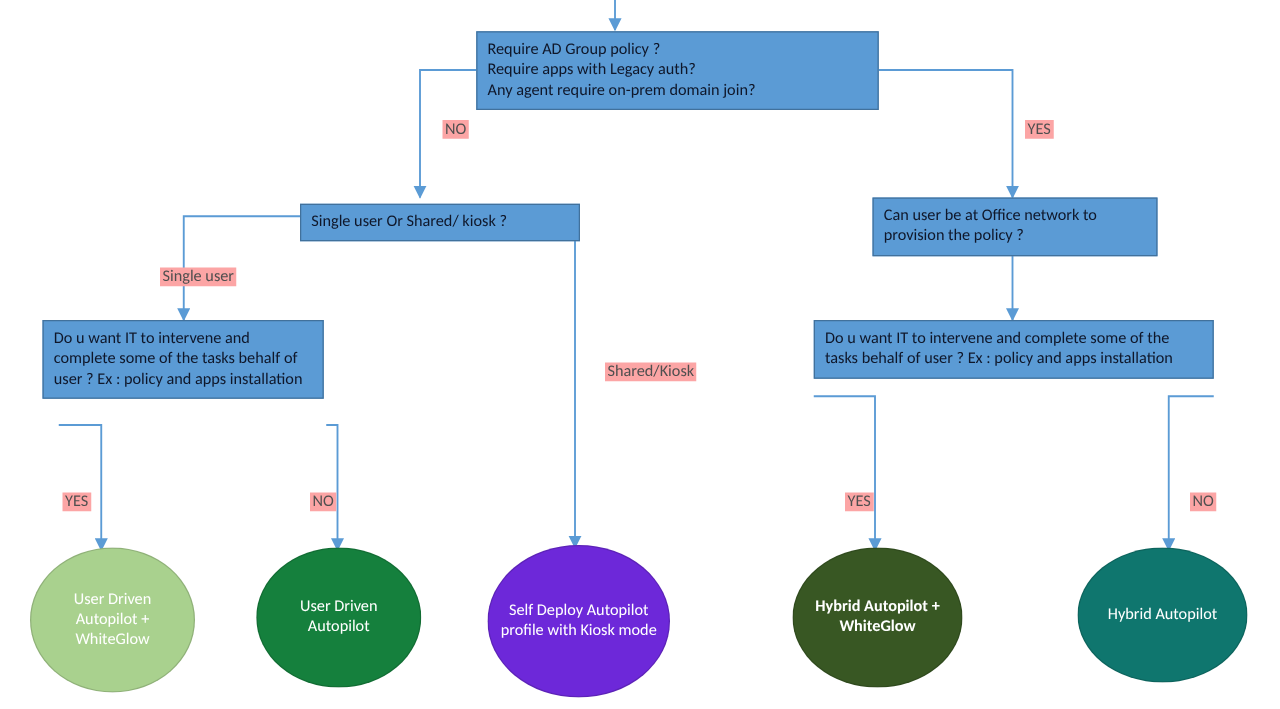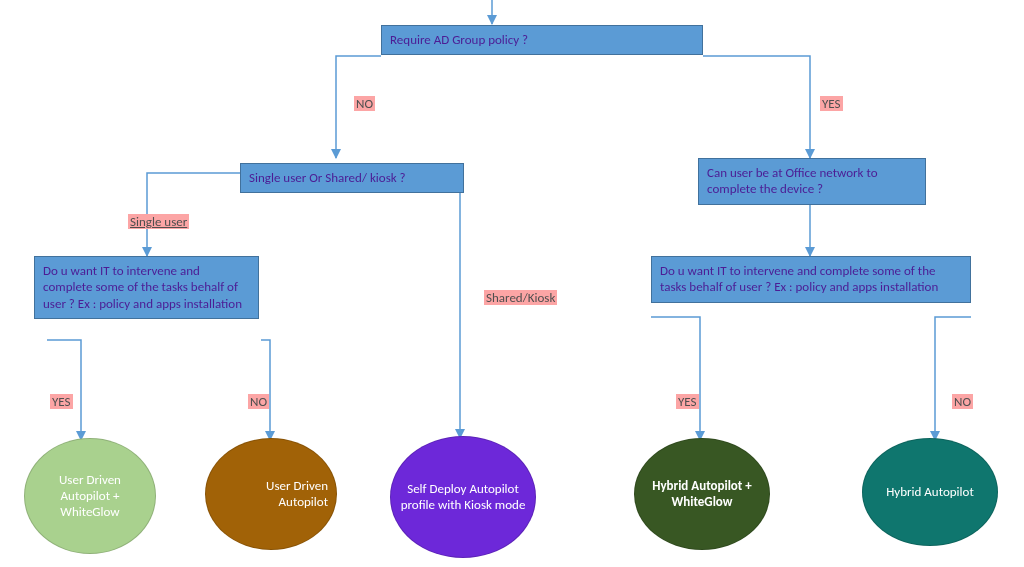--- a/index.html
+++ b/index.html
@@ -8,21 +8,21 @@
     width: 1024px;
     height: 567px;
     background: #ffffff;
     font-family: Calibri, Arial, sans-serif;
     position: relative;
     overflow: hidden;
   }
   .box {
     position: absolute;
     background: #5b9bd5;
-    color: #4c1d95;
+    color: #0f172a;
     border: 1px solid #41719c;
     padding: 6px 8px;
     font-size: 13px;
     line-height: 1.25;
     box-sizing: border-box;
   }
   .ellipse {
     position: absolute;
     border-radius: 50%;
     color: #ffffff;
@@ -77,54 +77,56 @@
 
   <path d="M 261 340 H 270 V 440" fill="none" stroke="#5b9bd5" stroke-width="1.5" marker-end="url(#arrow)"></path>
 
   <path d="M 651 317 H 700 V 440" fill="none" stroke="#5b9bd5" stroke-width="1.5" marker-end="url(#arrow)"></path>
 
   <path d="M 971 317 H 935 V 440" fill="none" stroke="#5b9bd5" stroke-width="1.5" marker-end="url(#arrow)"></path>
 </svg>
 
 <div class="box" style="left:381px; top:25px; width:322px;">
   <div>Require AD Group policy ?</div>
+  <div>Require apps with Legacy auth?</div>
+  <div>Any agent require on-prem domain join?</div>
 </div>
 
 <div class="box" style="left:240px; top:163px; width:224px; height:30px; display:flex; align-items:center;">
   <span>Single user Or Shared/ kiosk ?</span>
 </div>
 
 <div class="box" style="left:698px; top:158px; width:228px;">
-  <span>Can user   be at Office network to complete the device ?</span>
+  <span>Can user   be at Office network to provision the policy ?</span>
 </div>
 
 <div class="box" style="left:34px; top:256px; width:225px;">
   <span>Do u want IT to intervene and complete some of the tasks behalf of user ? Ex : policy and apps installation</span>
 </div>
 
 <div class="box" style="left:651px; top:256px; width:320px;">
   <span>Do u want IT to intervene and complete some of the tasks behalf of user ? Ex : policy and apps installation</span>
 </div>
 
 <div class="ellipse" style="left: 24px; top: 438px; width: 132px; height: 116px; background: rgb(169, 209, 142); text-align: center;">
   <span>User Driven Autopilot + WhiteGlow</span>
 </div>
-<div class="ellipse" style="left: 205px; top: 438px; width: 132px; height: 112px; background: #a16207; text-align: right;">
+<div class="ellipse" style="left: 205px; top: 438px; width: 132px; height: 112px; background: #15803d;">
   <span>User Driven Autopilot</span>
 </div>
 <div class="ellipse" style="left: 390px; top: 436px; width: 146px; height: 122px; background: #6d28d9; justify-content: center;">
   <span>Self Deploy Autopilot profile with Kiosk mode</span>
 </div>
 <div class="ellipse" style="left: 634px; top: 438px; width: 136px; height: 112px; background: rgb(56, 87, 35); font-weight: bold;">
   <span>Hybrid Autopilot + WhiteGlow</span>
 </div>
 <div class="ellipse" style="left: 862px; top: 438px; width: 136px; height: 108px; background: #0f766e;">
   <span>Hybrid Autopilot</span>
 </div>
 
 <div class="edge-label" style="left:354px; top:96px;">NO</div>
 <div class="edge-label" style="left:820px; top:96px;">YES</div>
-<div class="edge-label" style="left:128px; top:214px;text-decoration:underline;">Single user</div>
+<div class="edge-label" style="left:128px; top:214px;">Single user</div>
 <div class="edge-label" style="left:484px; top:290px;">Shared/Kiosk</div>
 <div class="edge-label" style="left:50px;  top:394px;">YES</div>
 <div class="edge-label" style="left:248px; top:394px;">NO</div>
 <div class="edge-label" style="left:676px; top:394px;">YES</div>
 <div class="edge-label" style="left:952px; top:394px;">NO</div>
 
 </body></html>

